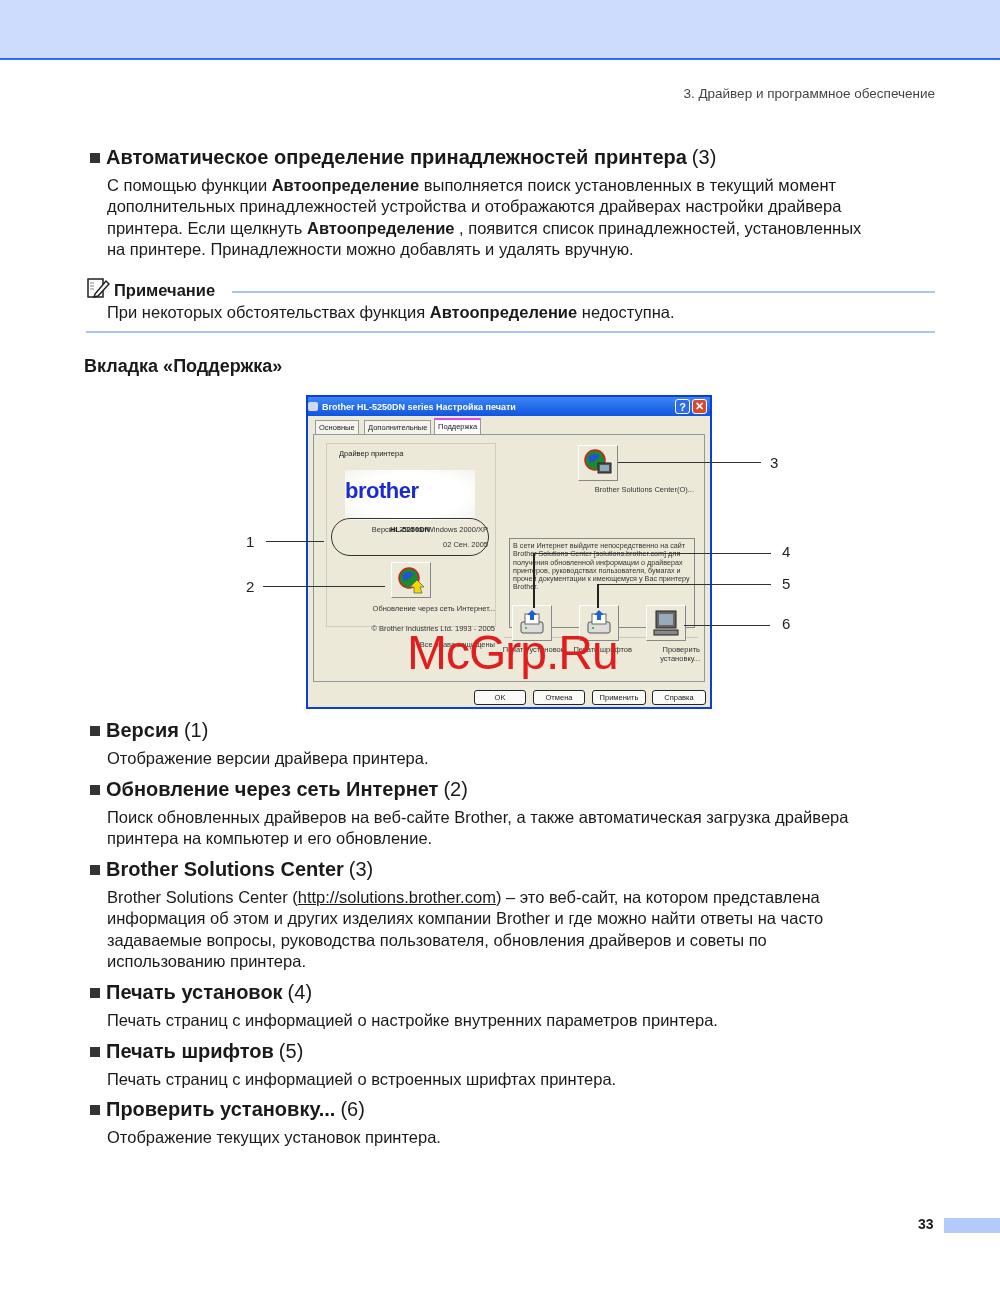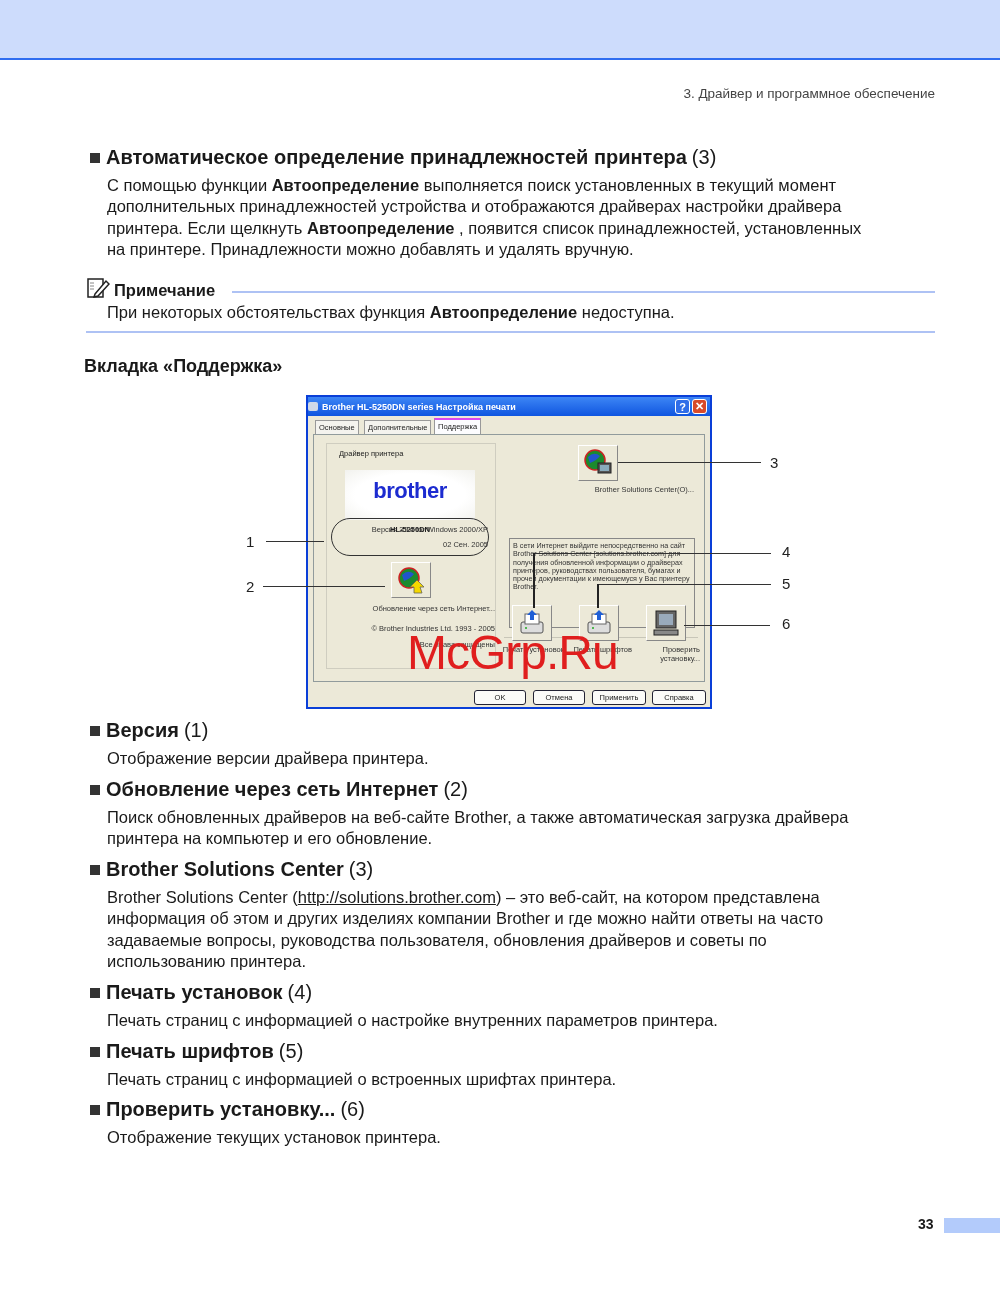--- a/index.html
+++ b/index.html
@@ -24,24 +24,24 @@
   .dlg { position: absolute; left: 306px; top: 395px; width: 406px; height: 314px; background: #ece9d8; border: 2px solid #0a3fd8; }
   .dlg-title { position: absolute; left: 0; top: 0; width: 100%; height: 19px; background: linear-gradient(#3d86f5, #0f55e0); color: #fff; font-size: 9px; font-weight: bold; display: flex; align-items: center; }
   .dlg-title .ti { width: 10px; height: 9px; background: #cfd9e8; border-radius: 2px; margin-right: 4px; }
   .tb-btn { position: absolute; top: 2px; width: 15px; height: 15px; border: 1px solid #fff; border-radius: 3px; color: #fff; font-size: 11px; font-weight: bold; display: flex; align-items: center; justify-content: center; }
   .tb-help { right: 20px; background: #2f6de8; }
   .tb-close { right: 3px; background: #d84a2a; }
   .tab { position: absolute; top: 23px; height: 14px; font-size: 7.5px; border: 1px solid #999; border-bottom: none; background: #f4f3ee; padding: 2px 3px 0; color: #222; }
   .tab.active { top: 21px; height: 17px; background: #fcfcfe; border-top: 2px solid #d946ef; }
   .tab-panel { position: absolute; left: 5px; top: 37px; width: 392px; height: 248px; border: 1px solid #919b9c; background: #fcfcfe; }
   .inner { position: absolute; background: #ece9d8; }
-  .group { position: absolute; left: 12px; top: 8px; width: 170px; height: 226px; border: 1px solid #cfcdc0; }
+  .group { position: absolute; left: 12px; top: 8px; width: 170px; height: 184px; border: 1px solid #cfcdc0; }
   .group-lbl { position: absolute; left: 12px; top: 5px; font-size: 7.5px; }
   .logo-box { position: absolute; left: 18px; top: 26px; width: 130px; height: 50px; background: radial-gradient(#fff 60%, #f2f2ee); }
-  .logo { position: absolute; left: 0; width: 100%; top: 8px; text-align: center; color: #1c2bd0; font-weight: bold; font-size: 22px; letter-spacing: -0.5px; }
+  .logo { position: absolute; left: 0; width: 100%; top: 8px; text-align: left; color: #1c2bd0; font-weight: bold; font-size: 22px; letter-spacing: -0.5px; }
   .model { position: absolute; left: 0; width: 100%; top: 55px; text-align: center; font-size: 7.5px; font-weight: bold; }
   .ver-oval { position: absolute; left: 4px; top: 74px; width: 158px; height: 38px; border: 1.2px solid #333; border-radius: 20px; }
   .ver-t { position: absolute; width: 100%; text-align: right; font-size: 7.5px; color: #333; }
   .icon-btn { position: absolute; width: 40px; height: 36px; background: #ece9d8; border: 1px solid #fff; border-right-color: #888; border-bottom-color: #888; display: flex; align-items: center; justify-content: center; }
   .small { position: absolute; font-size: 7.5px; color: #333; text-align: right; }
   .info-box { position: absolute; left: 195px; top: 103px; width: 186px; height: 90px; border: 1px solid #888; background: #ece9d8; padding: 3px 3px; font-size: 7.2px; line-height: 8.3px; color: #333; }
   .sep { position: absolute; left: 190px; top: 202px; width: 194px; height: 1px; background: #c8c6b8; }
   .dlg-btn { position: absolute; top: 293px; height: 15px; border: 1px solid #223; border-radius: 3px; background: #fbfbf8; font-size: 7.5px; display: flex; align-items: center; justify-content: center; }
 
   .callout-line { position: absolute; height: 1px; background: #333; }

